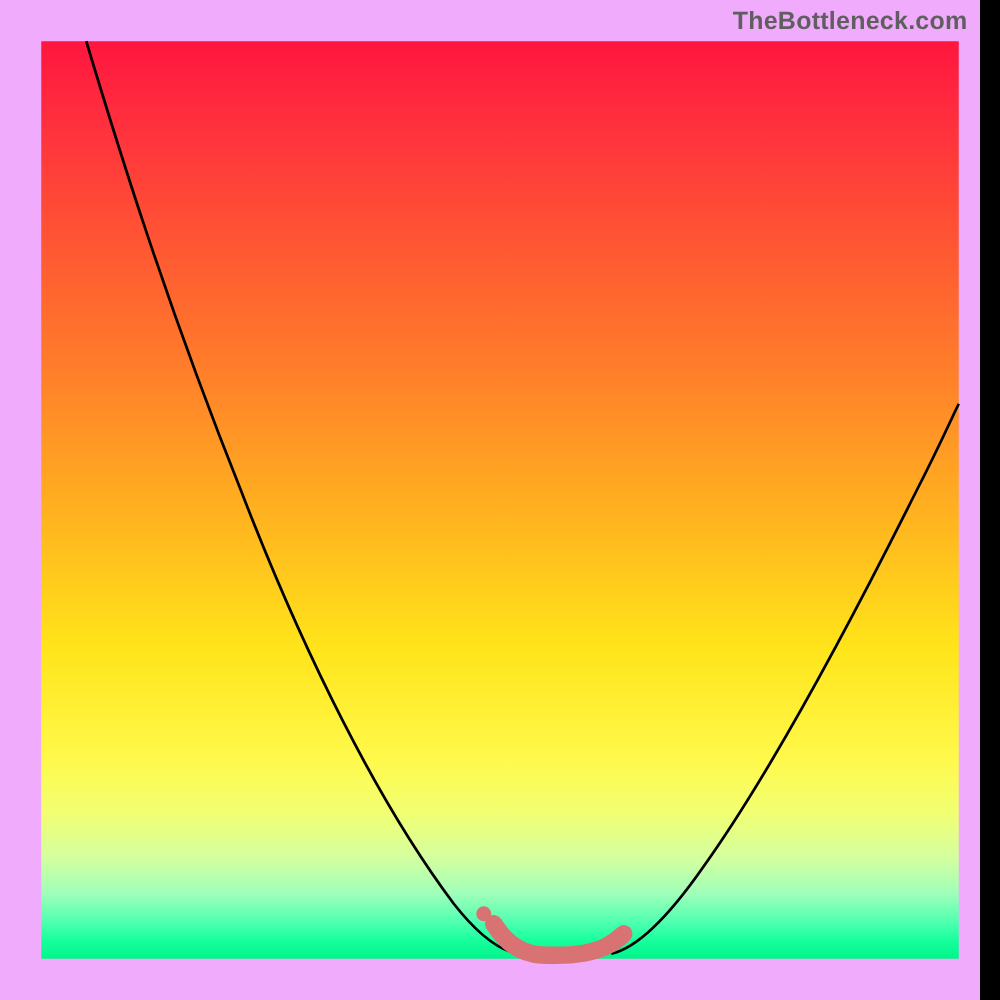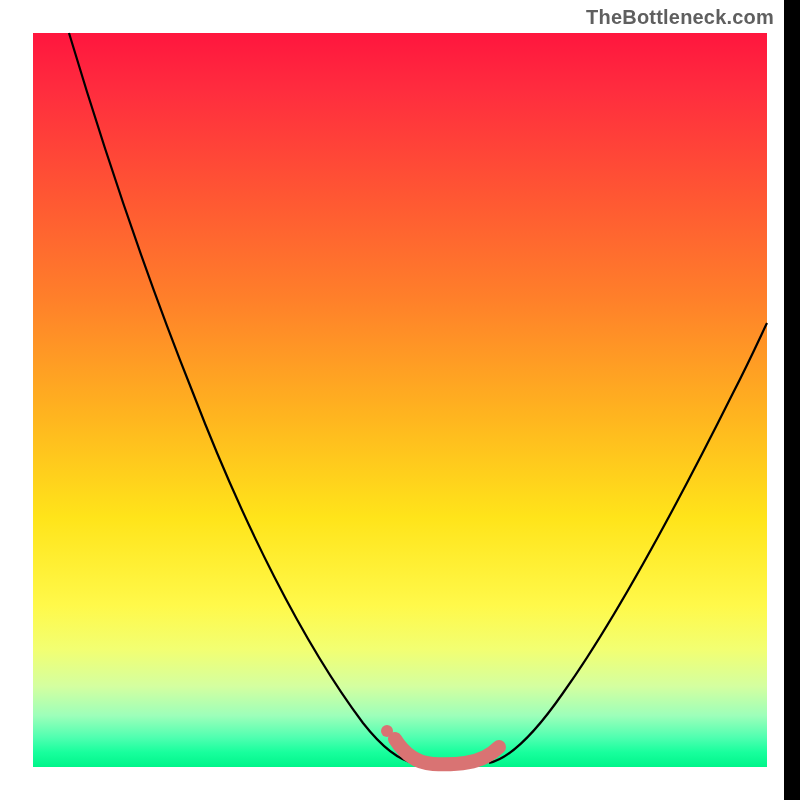--- a/index.html
+++ b/index.html
@@ -10,21 +10,21 @@
     background: #000;
     overflow: hidden;
     font-family: Arial, Helvetica, sans-serif;
   }
   .frame {
     position: absolute;
     left: 0;
     top: 0;
     width: 784px;
     height: 800px;
-    background: #ffffff;
+    background: #f0abfc;
   }
   .plot-area {
     position: absolute;
     left: 33px;
     top: 33px;
     width: 734px;
     height: 734px;
     
     background: linear-gradient(to bottom,
       #ff163e 0%,

